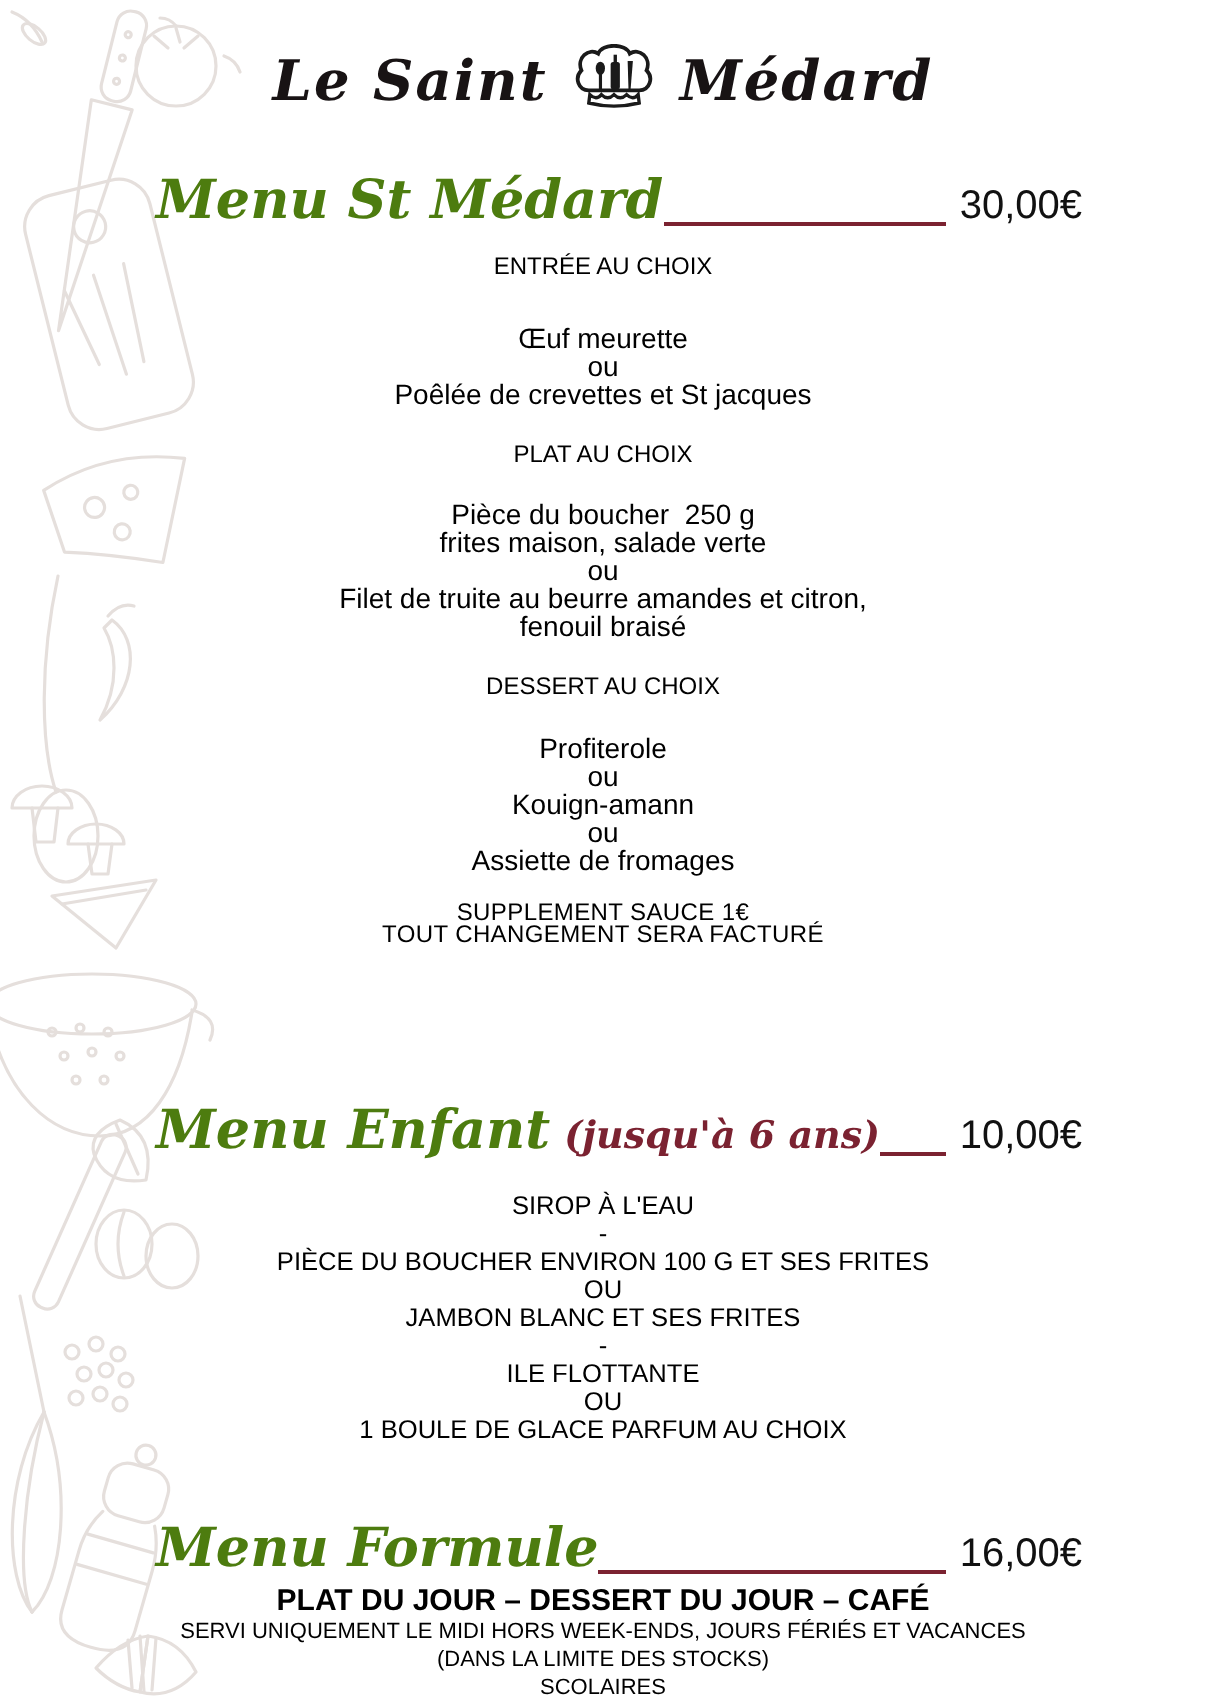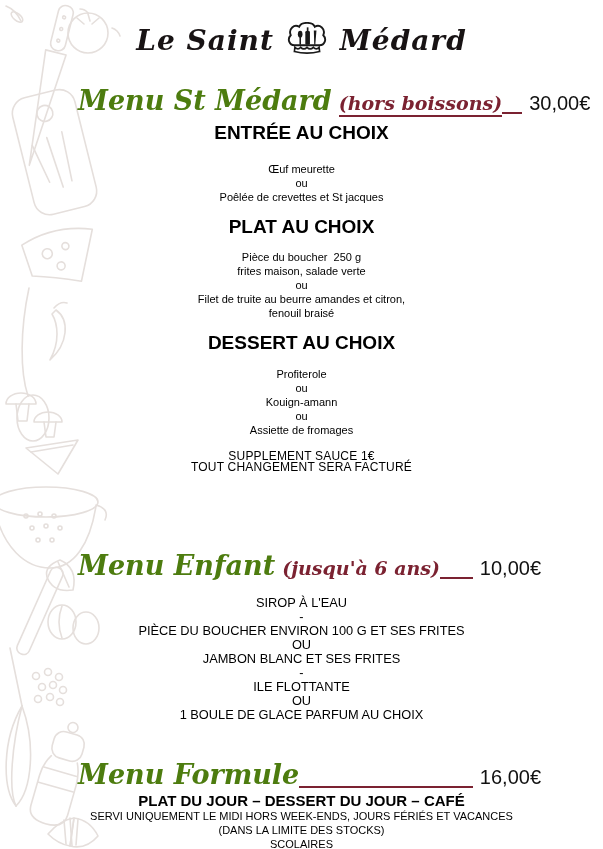--- a/index.html
+++ b/index.html
@@ -38,23 +38,23 @@
   .m-sub.on-line{border-bottom:2px solid #7b2231;padding-bottom:1px;}
   .leader{flex:1;height:2px;background:#7b2231;position:relative;top:4px;min-width:20px;}
   .price{font-size:20px;color:#111;margin-left:7px;}
 
   .mt-menu1{margin-top:24px;}
   .mt-menu2{margin-top:76px;}
   .mt-menu3{margin-top:36px;}
 
   
   .center{text-align:center;}
-  .section-heading{font-weight:bold;font-size:19px;line-height:16px;margin-top:15px;}
+  .section-heading{font-weight:normal;font-size:12px;line-height:16px;margin-top:15px;}
   .section-heading.first{margin-top:7px;}
-  .group{margin-top:15px;font-size:11px;line-height:14px;}
+  .group{margin-top:15px;font-size:14px;line-height:14px;}
   .group.g1{margin-top:21px;}
   .group.g3{margin-top:16px;}
   .line{white-space:pre-wrap;}
   .footnote{margin-top:14px;font-size:12px;line-height:11px;letter-spacing:.2px;}
   .kids-list{margin-top:13px;font-size:12.8px;line-height:14px;}
   .formule-headline{font-weight:bold;font-size:15px;line-height:17px;margin-top:0;}
   .formule-sub{font-size:11px;line-height:14px;}
 </style>
 </head>
 <body>
@@ -173,21 +173,20 @@
         <rect x="12.8" y="14" width="1.5" height="7.5" fill="#1a1a1a"></rect>
         <rect x="18.4" y="8.5" width="4.4" height="13" rx="1.2" fill="#1a1a1a"></rect>
         <rect x="19.8" y="5" width="1.6" height="4" fill="#1a1a1a"></rect>
         <path d="M26.5 8 L29 8 L27.9 21.5 L26.9 21.5 Z" fill="#1a1a1a"></path>
       </svg>
       <span class="script brand">Médard</span>
     </div>
 
     <div class="menu-heading mt-menu1">
       <span class="script m-title">Menu St Médard</span>
-      <span class="script m-sub on-line">(hors boissons)</span>
       <span class="leader"></span>
       <span class="price">30,00€</span>
     </div>
 
     <div class="center">
       <div class="section-heading first">ENTRÉE AU CHOIX</div>
       <div class="group g1">
         <div class="line">Œuf meurette</div>
         <div class="line">ou</div>
         <div class="line">Poêlée de crevettes et St jacques</div>

